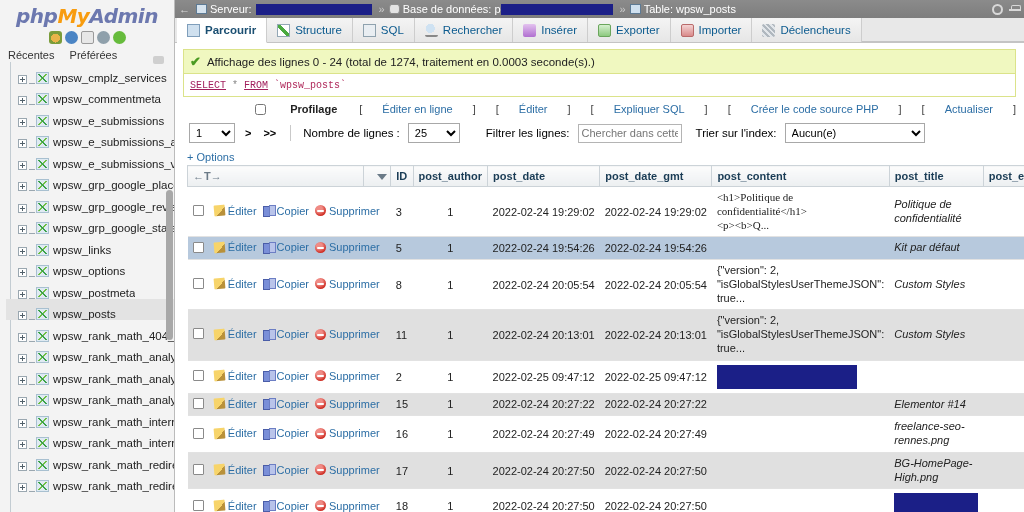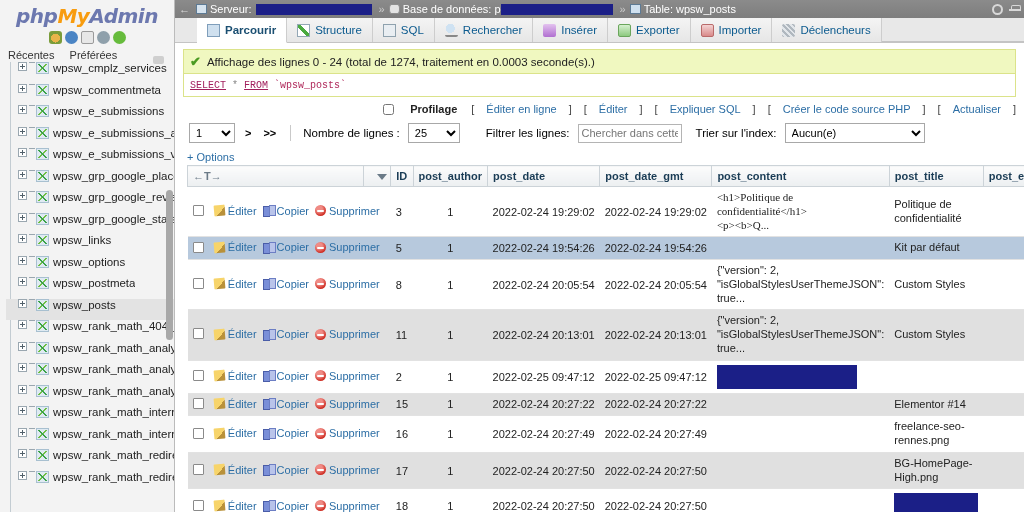--- a/index.html
+++ b/index.html
@@ -60,21 +60,21 @@
   }
 
   #tree {
     position: absolute;
     top: 62px; left: 0; right: 0; bottom: 0;
     overflow: hidden;
     padding-left: 6px;
   }
   .tree-row {
     height: 21.5px;
-    display: flex; align-items: flex-start;
+    display: flex; align-items: flex-end;
     padding-left: 12px;
     white-space: nowrap;
     font-size: 11.5px;
     color: #222;
     position: relative;
   }
   .tree-row.active { background: #e3e3e3; }
   .tree-row .plus {
     width: 9px; height: 9px;
     border: 1px solid #9aa7b0;
@@ -181,21 +181,20 @@
     border-right: 1px solid #cdcdcd;
     background: linear-gradient(#f4f4f4, #e6e6e6);
     white-space: nowrap;
   }
   .tab.active {
     background: #fff;
     color: #1b4f72;
     font-weight: bold;
     border-bottom: 1px solid #fff;
     margin-bottom: -1px;
-    margin-left: 20px;
   }
   .tab .ti { width: 13px; height: 13px; flex: 0 0 13px; }
   .ti.browse  { background: #cfe0ef; border: 1px solid #7f9ebb; }
   .ti.struct  { background: #fff; border: 1px solid #93a7b5; background-image: linear-gradient(45deg, transparent 40%, #4aaa3f 40% 60%, transparent 60%); }
   .ti.sql     { background: #e9eef2; border: 1px solid #8fa2ae; }
   .ti.search  { background: radial-gradient(circle at 40% 40%, #cfe2f2 0 45%, transparent 46%); border-bottom: 2px solid #888; border-radius: 2px; }
   .ti.insert  { background: linear-gradient(#e3c2ef, #b06fd0); border-radius: 2px; }
   .ti.export  { background: linear-gradient(#d5f0cf, #8dc97f); border: 1px solid #6aa55c; border-radius: 2px; }
   .ti.import  { background: linear-gradient(#f3d3d3, #d98a8a); border: 1px solid #b96a6a; border-radius: 2px; }
   .ti.oper    { background: linear-gradient(#e4e9ef, #9fb0c0); border-radius: 2px; transform: rotate(-35deg); width:11px;height:11px; }
@@ -227,21 +226,21 @@
     font-size: 10px;
     color: #b02a5b;
   }
   .sqlbox .kw { color: #a11f5c; text-decoration: underline; }
   .sqlbox .star { color: #888; }
   .sqlbox .tname { color: #b02a5b; }
 
   .prof-row {
     margin: 6px 8px 0 8px;
     display: flex; align-items: center; justify-content: flex-end;
-    gap: 12px; font-size: 11px;
+    gap: 20px; font-size: 11px;
     white-space: nowrap;
   }
   .prof-row input[type=checkbox] { width: 11px; height: 11px; margin: 0 4px 0 0; }
   .prof-row .lbl-bold { font-weight: bold; color: #222; margin-right: 2px; }
   .prof-row a { color: #2c6ea5; text-decoration: none; }
   .prof-row .brk { color: #444; }
 
   
   .ctrl-row {
     margin: 8px 8px 0 14px;
@@ -324,21 +323,21 @@
   .ic-del {
     display:inline-block; width: 11px; height: 11px; border-radius: 50%;
     background: radial-gradient(circle at 40% 35%, #f08b85 0 30%, #cf2f25 70%);
     position: relative;
   }
   .ic-del::after {
     content:""; position:absolute; left:2px; top:5px; width:7px; height:2px; background:#fff; border-radius:1px;
   }
   .chk { width: 11px; height: 11px; border: 1px solid #8a8a8a; background: #fff; display:inline-block; border-radius:1px; }
   .content-cell { line-height: 1.25; color: #222; }
-  .title-cell { line-height: 1.25; }
+  .title-cell { line-height: 1.25; font-style: italic; }
 
   .cell-redact {
     background: #1b1f87;
     display: block;
   }
 
   
   .sort-arrow {
     width: 0; height: 0;
     border-left: 5px solid transparent;

